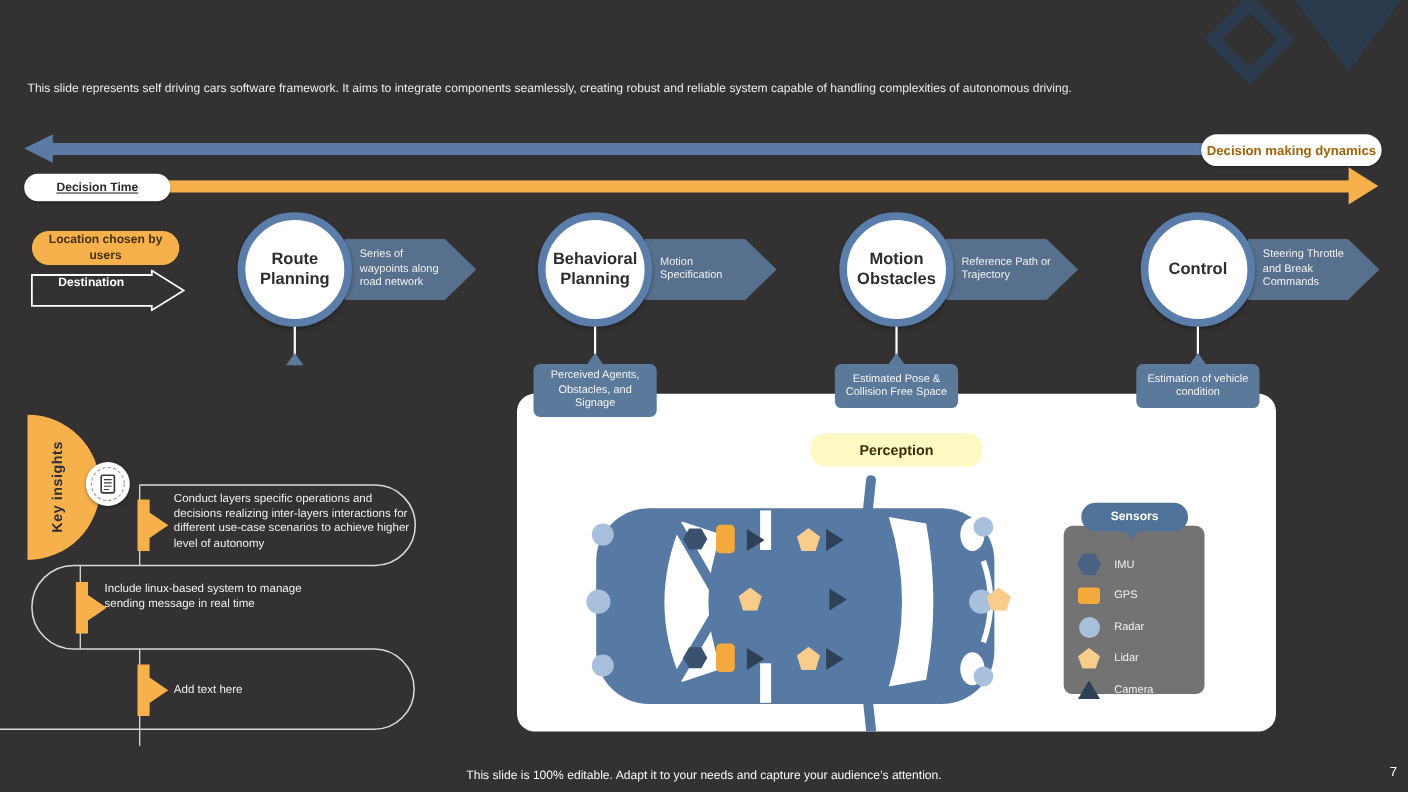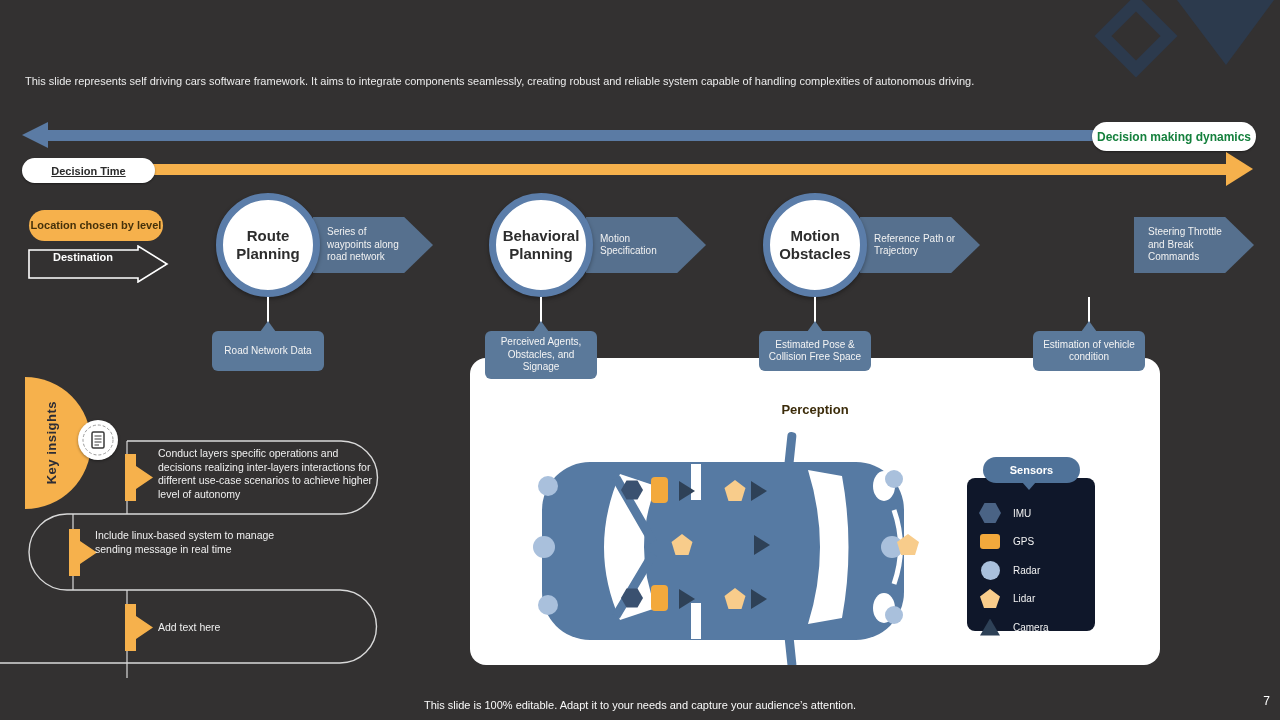--- a/index.html
+++ b/index.html
@@ -8,40 +8,40 @@
     background:#333131;font-family:"Liberation Sans",sans-serif;
     -webkit-font-smoothing:antialiased;
   }
   .abs{position:absolute;}
   
   .title{left:25px;top:24px;color:#ffffff;font-size:31px;font-weight:bold;letter-spacing:-0.5px;}
   .subtitle{left:25px;top:75px;color:#ececec;font-size:11px;width:1100px;}
   
   .blue-arrow-body{left:47px;top:130px;width:1205px;height:11px;background:#5b7ba4;}
   .blue-arrow-head{left:22px;top:122px;width:0;height:0;border-top:13px solid transparent;border-bottom:13px solid transparent;border-right:26px solid #5b7ba4;}
-  .dynamics-pill{left:1092px;top:122px;width:164px;height:29px;background:#ffffff;border-radius:15px;display:flex;align-items:center;justify-content:center;font-size:12px;font-weight:bold;color:#15803d;box-shadow:0 1px 2px rgba(0,0,0,.4);}
+  .dynamics-pill{left:1092px;top:122px;width:164px;height:29px;background:#ffffff;border-radius:15px;display:flex;align-items:center;justify-content:center;font-size:12px;font-weight:bold;color:#a16207;box-shadow:0 1px 2px rgba(0,0,0,.4);}
   .orange-arrow-body{left:30px;top:164px;width:1197px;height:11px;background:#f6b14c;}
   .orange-arrow-head{left:1226px;top:152px;width:0;height:0;border-top:17px solid transparent;border-bottom:17px solid transparent;border-left:27px solid #f6b14c;}
   .time-pill{left:22px;top:158px;width:133px;height:25px;background:#ffffff;border-radius:13px;display:flex;align-items:center;justify-content:center;font-size:11px;font-weight:bold;color:#2b2b2b;box-shadow:0 1px 2px rgba(0,0,0,.4);text-decoration:underline;}
   
   .location-pill{left:29px;top:210px;width:134px;height:31px;background:#f6b14c;border-radius:16px;display:flex;align-items:center;justify-content:center;text-align:center;font-size:11px;font-weight:bold;color:#45310a;line-height:1.2;}
   .destination-text{left:28px;top:251px;width:110px;text-align:center;font-size:11px;font-weight:bold;color:#ffffff;}
   
   .stage-circle{top:193px;width:104px;height:104px;box-sizing:border-box;border:7px solid #5b7da9;border-radius:50%;background:#ffffff;display:flex;align-items:center;justify-content:center;text-align:center;font-size:15px;font-weight:bold;color:#2d2d2d;line-height:1.2;padding:0 8px;z-index:3;box-shadow:0 2px 4px rgba(0,0,0,.35);}
   .stage-pentagon{top:217px;width:120px;height:56px;background:#56708e;clip-path:polygon(0 0,76% 0,100% 50%,76% 100%,0 100%);display:flex;align-items:center;z-index:2;padding-left:14px;box-sizing:border-box;}
   .stage-pentagon .ptext{color:#f2f2f2;font-size:10px;line-height:1.25;width:84px;}
   .stage-line{top:297px;width:2px;height:35px;background:#ffffff;z-index:4;}
   .stage-notch{top:321px;width:0;height:0;border-left:8px solid transparent;border-right:8px solid transparent;border-bottom:11px solid #5b799a;z-index:5;}
   .stage-box{top:331px;width:112px;min-height:40px;background:#5b799a;border-radius:6px;color:#f4f4f4;font-size:10px;line-height:1.25;display:flex;align-items:center;justify-content:center;text-align:center;padding:5px 4px;box-sizing:border-box;z-index:5;}
   
   .panel{left:470px;top:358px;width:690px;height:307px;background:#ffffff;border-radius:16px;z-index:1;}
-  .perception-pill{left:737px;top:394px;width:156px;height:30px;background:#ffffff;border-radius:13px;display:flex;align-items:center;justify-content:center;font-size:13px;font-weight:bold;color:#3c2c0a;z-index:2;}
+  .perception-pill{left:737px;top:394px;width:156px;height:30px;background:#fef9c3;border-radius:13px;display:flex;align-items:center;justify-content:center;font-size:13px;font-weight:bold;color:#3c2c0a;z-index:2;}
   .car-svg{left:470px;top:358px;width:690px;height:307px;z-index:2;}
   
-  .sensors-panel{left:967px;top:478px;width:128px;height:153px;background:#0f172a;border-radius:8px;z-index:3;padding:22px 0 0 12px;box-sizing:border-box;}
+  .sensors-panel{left:967px;top:478px;width:128px;height:153px;background:#737373;border-radius:8px;z-index:3;padding:22px 0 0 12px;box-sizing:border-box;}
   .sensor-row{display:flex;align-items:center;height:26px;margin-bottom:2.5px;}
   .sensor-icon{width:22px;display:flex;justify-content:center;}
   .sensor-label{margin-left:12px;color:#f2f2f2;font-size:10px;}
   .shape-hex{width:22px;height:20px;background:#4a6385;clip-path:polygon(25% 0,75% 0,100% 50%,75% 100%,25% 100%,0 50%);}
   .shape-gps{width:20px;height:15px;background:#f3a93c;border-radius:3px;}
   .shape-radar{width:19px;height:19px;background:#a9c0dc;border-radius:50%;}
   .shape-lidar{width:20px;height:19px;background:#f8cc8b;clip-path:polygon(50% 0,100% 40%,80% 100%,20% 100%,0 40%);}
   .shape-camera{width:20px;height:17px;background:#2e4157;clip-path:polygon(50% 0,100% 100%,0 100%);}
   .sensors-tab{left:983px;top:457px;width:97px;height:26px;background:#4f7299;border-radius:13px;display:flex;align-items:center;justify-content:center;color:#ffffff;font-size:11px;font-weight:bold;z-index:4;}
   .sensors-tab-notch{left:1022px;top:482px;width:0;height:0;border-left:7px solid transparent;border-right:7px solid transparent;border-top:8px solid #4f7299;z-index:4;}
@@ -73,21 +73,21 @@
       <span>Decision making dynamics</span>
     </div>
 
   <div class="abs orange-arrow-body"></div>
   <div class="abs orange-arrow-head"></div>
   <div class="abs time-pill">
       <span>Decision Time</span>
     </div>
 
   <div class="abs location-pill">
-      <span>Location chosen by level</span>
+      <span>Location chosen by users</span>
     </div>
   <svg class="abs" style="left:28px;top:245px;" width="142" height="38" viewBox="0 0 142 38">
     <path d="M 1 5 H 110 V 1 L 139 19 L 110 37 V 33 H 1 Z" fill="none" stroke="#ffffff" stroke-width="1.6"></path>
   </svg>
   <div class="abs destination-text">Destination</div>
 
   <div class="abs panel"></div>
   <div class="abs perception-pill">
       <span>Perception</span>
     </div>
@@ -137,23 +137,20 @@
   </svg>
 
   <div class="abs stage-pentagon" style="left:313px;">
       <div class="ptext">Series of waypoints along road network</div>
     </div>
   <div class="abs stage-circle" style="left:216px;">
       <span>Route Planning</span>
     </div>
   <div class="abs stage-line" style="left:267px;"></div>
   <div class="abs stage-notch" style="left:260px;"></div>
-  <div class="abs stage-box" style="left:212px;">
-      <span>Road Network Data</span>
-    </div>
 
   <div class="abs stage-pentagon" style="left:586px;">
       <div class="ptext">Motion Specification</div>
     </div>
   <div class="abs stage-circle" style="left:489px;">
       <span>Behavioral Planning</span>
     </div>
   <div class="abs stage-line" style="left:540px;"></div>
   <div class="abs stage-notch" style="left:533px;"></div>
   <div class="abs stage-box" style="left:485px;">
@@ -167,20 +164,23 @@
       <span>Motion Obstacles</span>
     </div>
   <div class="abs stage-line" style="left:814px;"></div>
   <div class="abs stage-notch" style="left:807px;"></div>
   <div class="abs stage-box" style="left:759px;">
       <span>Estimated Pose &amp; Collision Free Space</span>
     </div>
 
   <div class="abs stage-pentagon" style="left:1134px;">
       <div class="ptext">Steering Throttle and Break Commands</div>
+    </div>
+  <div class="abs stage-circle" style="left:1037px;">
+      <span>Control</span>
     </div>
   <div class="abs stage-line" style="left:1088px;"></div>
   <div class="abs stage-notch" style="left:1081px;"></div>
   <div class="abs stage-box" style="left:1033px;">
       <span>Estimation of vehicle condition</span>
     </div>
 
   <div class="abs sensors-panel">
     <div class="sensor-row">
       <span class="sensor-icon">

